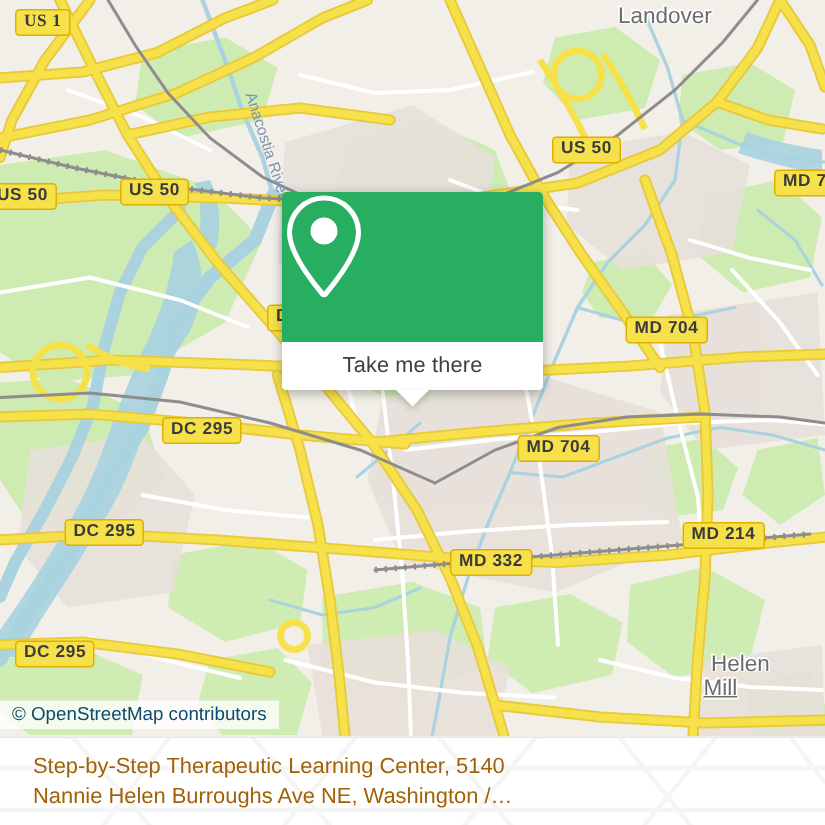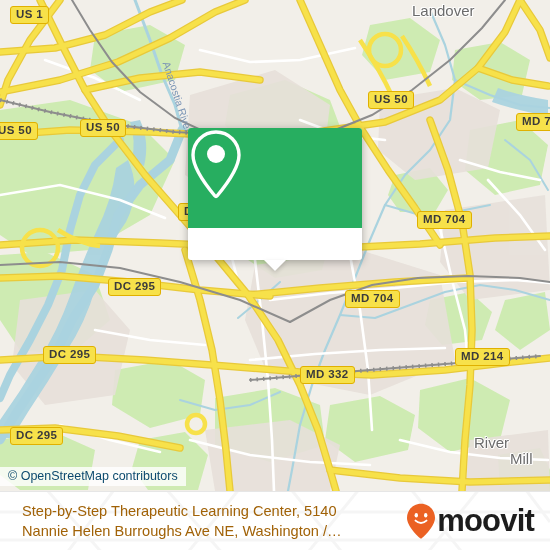--- a/index.html
+++ b/index.html
@@ -281,48 +281,51 @@
         <path d="M0,265 L60,262 L120,268 L180,282 L240,300 L290,322"></path>
         <path d="M290,322 L330,300 L372,285 L418,278 L468,276 L520,278 L550,282"></path>
         <path d="M250,380 L320,374 L395,368 L470,362 L540,356"></path>
       </g>
       <g stroke="#8d8d8d" stroke-width="4" fill="none" stroke-dasharray="1.5 5" stroke-linecap="butt">
         <path d="M0,100 L50,112 L110,124 L175,132 L250,136 L330,132"></path>
         <path d="M250,380 L320,374 L395,368 L470,362 L540,356"></path>
       </g>
     </svg>
 
-    <div class="shield" style="left:10px;  top:6px;">US 1</div>
+    <div class="shield" style="left:10px;  top:6px;font-family:Liberation Serif, serif;">US 1</div>
     <div class="shield" style="left:368px; top:91px;">US 50</div>
     <div class="shield" style="left:516px; top:113px;">MD 7</div>
     <div class="shield" style="left:80px;  top:119px;">US 50</div>
     <div class="shield" style="left:-8px;  top:122px;">US 50</div>
     <div class="shield" style="left:417px; top:211px;">MD 704</div>
     <div class="shield" style="left:108px; top:278px;">DC 295</div>
     <div class="shield" style="left:345px; top:290px;">MD 704</div>
     <div class="shield" style="left:43px;  top:346px;">DC 295</div>
     <div class="shield" style="left:300px; top:366px;text-align:center;">MD 332</div>
     <div class="shield" style="left:455px; top:348px;text-align:center;">MD 214</div>
     <div class="shield" style="left:10px;  top:427px;">DC 295</div>
     <div class="shield" style="left:178px; top:203px;">DC</div>
 
     <div class="place-label" style="left:412px; top:2px;">Landover</div>
-    <div class="place-label" style="left:474px; top:434px;">River</div>
-    <div class="place-label" style="left:510px; top:450px;">Mill</div>
+    <div class="place-label" style="left:474px; top:434px;">Helen</div>
+    <div class="place-label" style="left:469px; top:450px;text-decoration:underline;">Mill</div>
 
     <div class="river-label" style="left:172px; top:60px; transform:rotate(72deg); transform-origin:left top;">Anacostia River</div>
 
     <div id="attrib">© OpenStreetMap contributors</div>
 
     <div id="card">
       <div id="card-head">
         <svg width="56" height="72" viewBox="0 0 56 72">
           <path d="M28 4 C15.3 4 5 14.3 5 27 C5 41 22 62 27 68 C27.5 68.6 28.5 68.6 29 68 C34 62 51 41 51 27 C51 14.3 40.7 4 28 4 Z" fill="none" stroke="#ffffff" stroke-width="3.4" stroke-linejoin="round"></path>
           <circle cx="28" cy="26" r="9" fill="#ffffff"></circle>
         </svg>
+      </div>
+      <div id="card-foot">
+        <span>Take me there</span>
       </div>
       <div id="card-tail"></div>
     </div>
 
   </div>
 
   <div id="footer">
 
     <svg id="footer-watermark" viewBox="0 0 550 59">
       <g stroke="#e3e3e3" stroke-width="3" fill="none">
@@ -335,25 +338,16 @@
         <path d="M405,-10 L470,70"></path>
         <path d="M485,-10 L420,70"></path>
         <path d="M0,20 L550,20"></path>
         <path d="M0,48 L550,48"></path>
         <path d="M520,-10 L550,30"></path>
       </g>
     </svg>
 
     <div id="footer-text">Step-by-Step Therapeutic Learning Center, 5140 Nannie Helen Burroughs Ave NE, Washington /…</div>
 
-    <div id="logo">
-      <svg width="30" height="36" viewBox="0 0 30 36">
-        <path d="M15 0.8 C7.2 0.8 1 7 1 14.8 C1 23.5 12 33.4 14.2 35.3 C14.65 35.7 15.35 35.7 15.8 35.3 C18 33.4 29 23.5 29 14.8 C29 7 22.8 0.8 15 0.8 Z" fill="#eb6123"></path>
-        <ellipse cx="10.3" cy="12.3" rx="1.7" ry="2.3" fill="#ffffff"></ellipse>
-        <ellipse cx="19.7" cy="12.3" rx="1.7" ry="2.3" fill="#ffffff"></ellipse>
-        <path d="M9.5 17.6 Q15 22.4 20.5 17.6" stroke="#ffffff" stroke-width="1.9" fill="none" stroke-linecap="round"></path>
-      </svg>
-      <div id="logo-word">moovit</div>
-    </div>
 
   </div>
 
 </div>
 
 </body></html>

